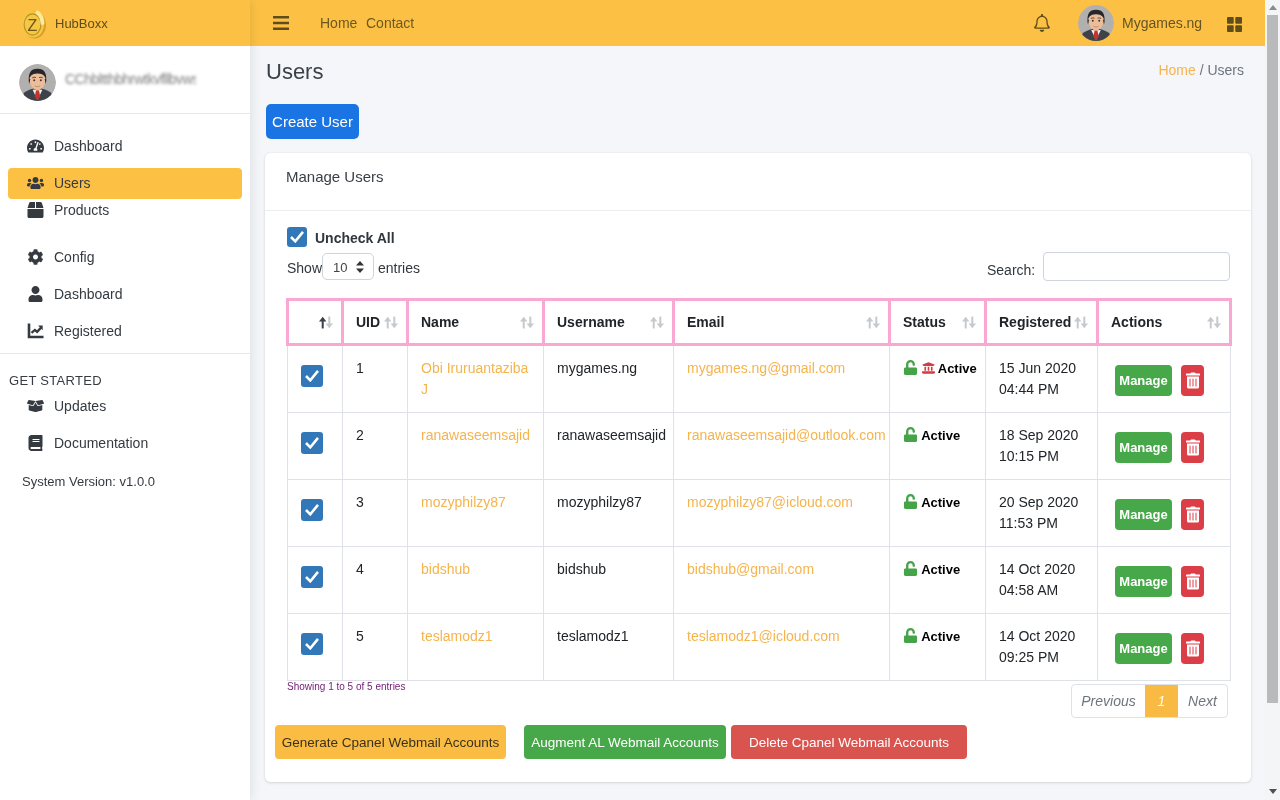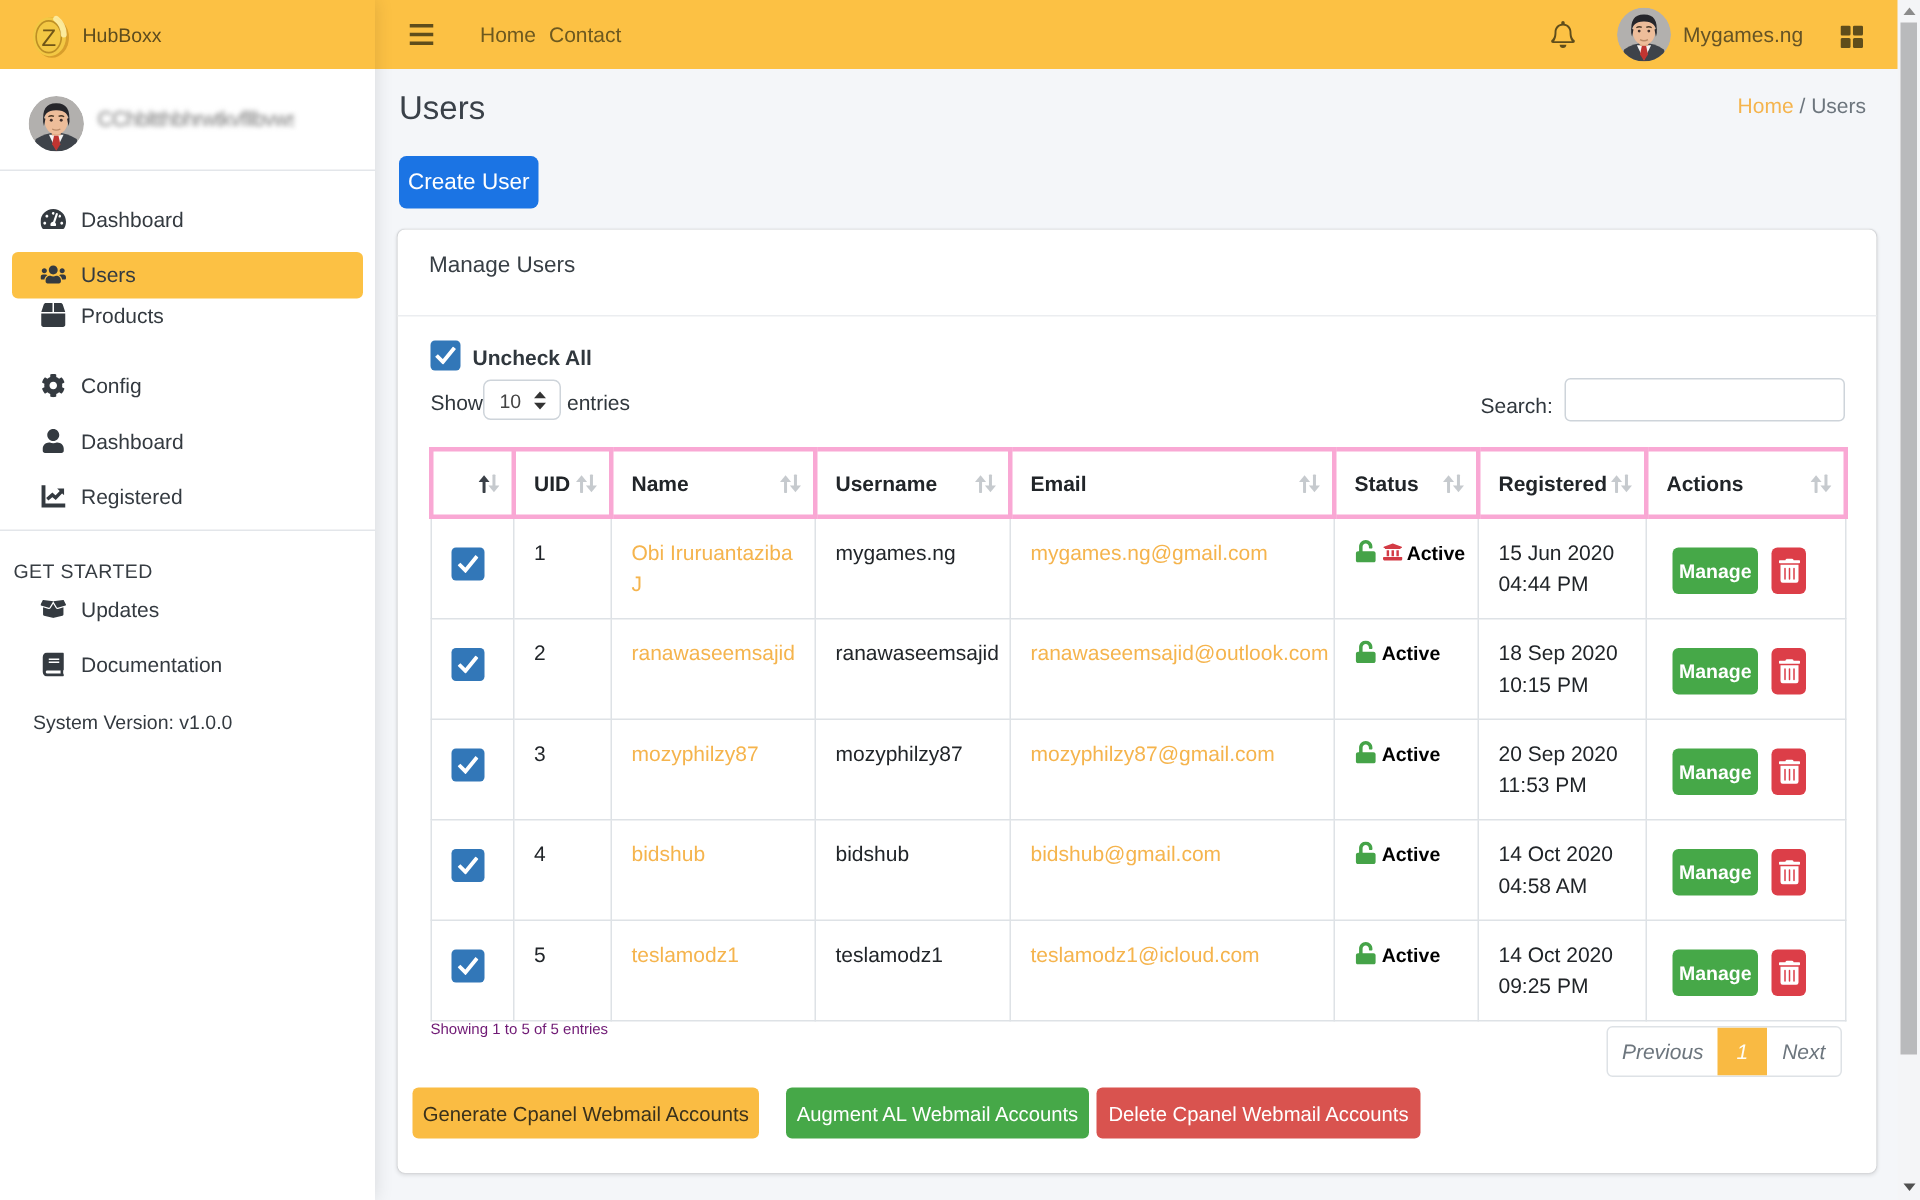--- a/index.html
+++ b/index.html
@@ -337,21 +337,21 @@
         <td>
               <div class="cell-chk">
                 <svg width="14" height="12" viewBox="0 0 16 14">
                   <path d="M1 7 L6 12 L15 1" stroke="#fff" stroke-width="3" fill="none"></path>
                 </svg>
               </div>
             </td>
         <td>3</td>
         <td><a class="a-link">mozyphilzy87</a></td>
         <td>mozyphilzy87</td>
-        <td><a class="a-link">mozyphilzy87@gmail.com</a></td>
+        <td><a class="a-link">mozyphilzy87@icloud.com</a></td>
         <td><span class="status"><svg width="15" height="15" viewBox="0 0 448 512" style="vertical-align:-2px">
                   <path fill="#45a348" d="M400 256H152V152.9c0-39.6 31.7-72.5 71.3-72.9 40-.4 72.7 32.1 72.7 72v16c0 13.3 10.7 24 24 24h32c13.3 0 24-10.7 24-24v-16C376 68.2 307.3-.3 223.5 0 139.5.3 72 69.5 72 153.5V256H48c-26.5 0-48 21.5-48 48v160c0 26.5 21.5 48 48 48h352c26.5 0 48-21.5 48-48V304c0-26.5-21.5-48-48-48z"></path>
                 </svg> Active</span></td>
         <td>20 Sep 2020 11:53 PM</td>
         <td><span class="btn-manage">Manage</span><span class="btn-trash"><svg width="14" height="17" viewBox="0 0 448 512" style="margin-top:7px">
                   <path fill="#fff" d="M32 464a48 48 0 0 0 48 48h288a48 48 0 0 0 48-48V128H32zm272-256a16 16 0 0 1 32 0v224a16 16 0 0 1-32 0zm-96 0a16 16 0 0 1 32 0v224a16 16 0 0 1-32 0zm-96 0a16 16 0 0 1 32 0v224a16 16 0 0 1-32 0zM432 32H312l-9.4-18.7A24 24 0 0 0 281.1 0H166.8a23.72 23.72 0 0 0-21.4 13.3L136 32H16A16 16 0 0 0 0 48v32a16 16 0 0 0 16 16h416a16 16 0 0 0 16-16V48a16 16 0 0 0-16-16z"></path>
                 </svg></span></td>
       </tr>
       <tr>
         <td>
@@ -398,21 +398,21 @@
 
     <div class="showing">Showing 1 to 5 of 5 entries</div>
     <div class="pagination">
       <div class="pg" style="width:73px">Previous</div>
       <div class="pg active" style="width:33px">1</div>
       <div class="pg" style="width:49px">Next</div>
     </div>
 
     <button class="bottom-btn" style="left:10px; width:231px; background:#fabc43; color:#3a311b;">Generate Cpanel Webmail Accounts</button>
     <button class="bottom-btn" style="left:259px; width:202px; background:#46a848;">Augment AL Webmail Accounts</button>
-    <button class="bottom-btn" style="left:466px; width:216px; background:#d9534f;">Delete Cpanel Webmail Accounts</button>
+    <button class="bottom-btn" style="left:466px; width:236px; background:#d9534f;">Delete Cpanel Webmail Accounts</button>
   </div>
 </div>
 
 <svg style="position:absolute;left:1078px;top:5px;z-index:6" width="36" height="36" viewBox="0 0 38 38">
   <defs>
       <clipPath id="avclip2">
         <circle cx="19" cy="19" r="19"></circle>
       </clipPath>
     </defs>
   <g clip-path="url(#avclip2)">

